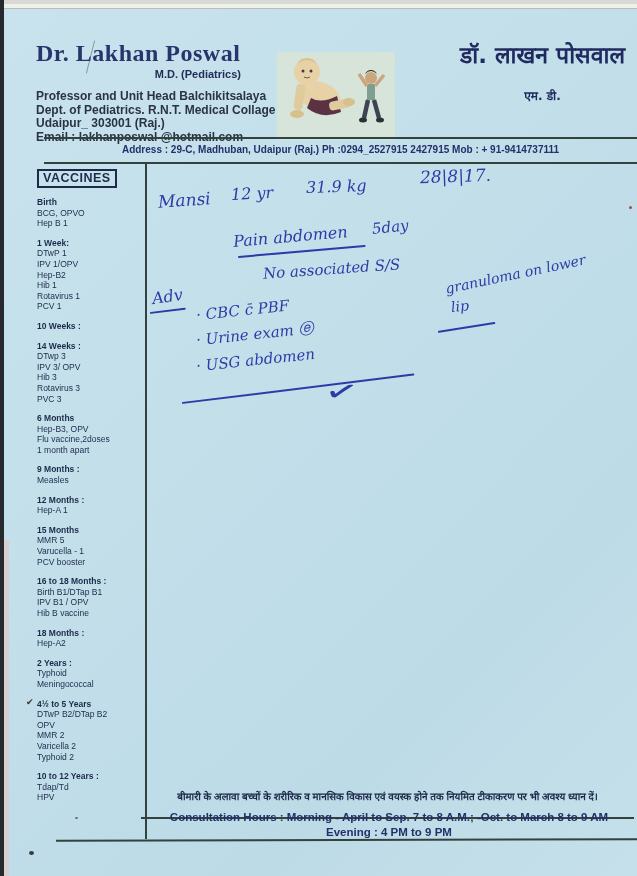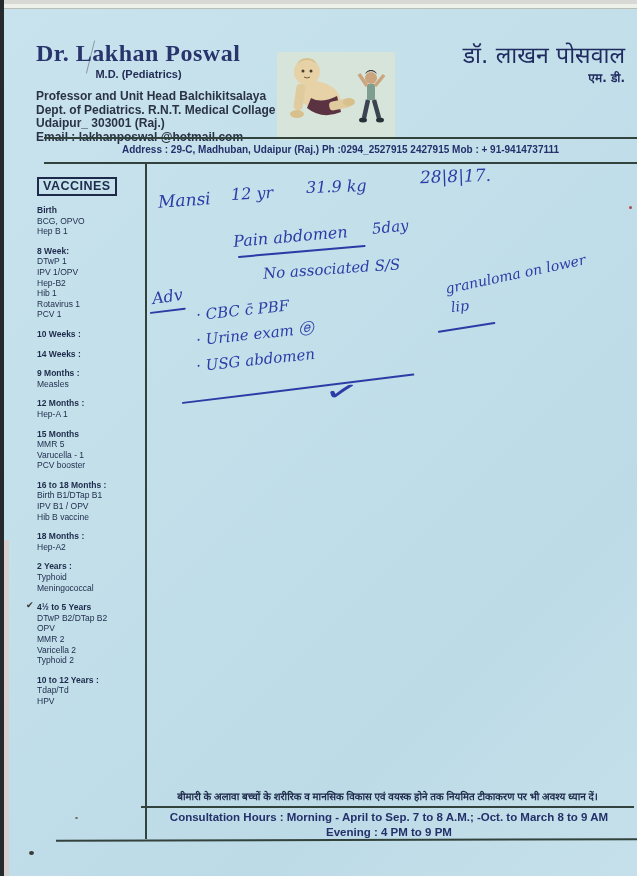--- a/index.html
+++ b/index.html
@@ -16,44 +16,44 @@
   .edge-top{position:absolute;left:0;top:0;right:0;height:4px;background:#d8d9d4;}
   .edge-top2{position:absolute;left:0;top:4px;right:0;height:4px;background:#eef0ea;border-bottom:1px solid #b9bdb4;}
   .edge-left{position:absolute;left:0;top:0;width:4px;bottom:0;background:#262a2c;}
   .edge-left-pink{position:absolute;left:4px;top:540px;width:5px;bottom:0;background:#e3c6c2;opacity:.65;}
   .crease{position:absolute;left:90px;top:40px;width:1px;height:34px;background:rgba(90,95,105,.55);transform:rotate(14deg);}
   .speck{position:absolute;border-radius:50%;}
 
   
   .hdr-left{position:absolute;left:36px;top:40px;width:240px;color:#28346c;}
   .dr-name{font-family:"Liberation Serif", serif;font-size:24px;font-weight:600;letter-spacing:.5px;color:#28346c;}
-  .dr-degree{font-size:11px;font-weight:bold;color:#232d55;text-align:center;width:205px;margin-top:1px;}
+  .dr-degree{font-size:11px;font-weight:bold;color:#232d55;text-align:right;width:205px;margin-top:1px;}
   .dr-lines{margin-top:10px;font-size:12px;line-height:13.5px;color:#2a3345;font-weight:600;}
   .photo{position:absolute;left:277px;top:52px;width:118px;height:88px;background:#d7e4da;border-radius:3px;}
   .hdr-right{position:absolute;right:12px;top:42px;text-align:right;color:#1f2a5e;font-family:"DejaVu Sans", sans-serif;}
-  .hi-name{font-size:23px;font-weight:normal;line-height:26px;}
-  .hi-degree{font-size:12px;font-weight:bold;margin-top:1px;}
+  .hi-name{font-size:23px;font-weight:bold;line-height:26px;}
+  .hi-degree{font-size:12px;font-weight:bold;margin-top:19px;text-align:center;}
   .hi-lines{font-size:11px;font-weight:bold;line-height:15.5px;margin-top:5px;}
 
   
   .addr-band{
     position:absolute;left:44px;right:0;top:137px;height:23px;
     border-top:2px solid #32423c;border-bottom:2px solid #32423c;
     text-align:center;font-size:10px;font-weight:bold;color:#243069;line-height:22px;
   }
 
   
   .sidebar{position:absolute;left:28px;top:162px;width:108px;height:677px;border-right:2px solid #32423c;padding-left:9px;box-sizing:content-box;}
-  .vx-title{display:inline-block;border:2px solid #1d2a4a;font-size:12.5px;font-weight:bold;padding:0 4px 1px 4px;letter-spacing:.5px;color:#1d2a4a;margin-top:15px;}
+  .vx-title{display:inline-block;border:2px solid #1d2a4a;font-size:12.5px;font-weight:bold;padding:0 4px 1px 4px;letter-spacing:.5px;color:#1d2a4a;margin-top:7px;}
   .vx-group{margin-top:9px;font-size:8.5px;line-height:10.6px;color:#1d2a4a;position:relative;}
   .vx-head{font-weight:bold;}
   .vx-checkmark{position:absolute;left:-11px;top:-2px;font-size:9px;color:#3a3430;}
 
   
-  .hindi-note{position:absolute;left:141px;right:3px;top:789px;text-align:center;font-size:10px;font-weight:bold;color:#1d2a4a;padding-bottom:3px;border-bottom:2px solid #32423c;}
+  .hindi-note{position:absolute;left:141px;right:3px;top:789px;text-align:center;font-size:10px;font-weight:bold;color:#1d2a4a;padding-bottom:14px;border-bottom:2px solid #32423c;}
   .consult{position:absolute;left:144px;right:3px;top:810px;text-align:center;font-size:11.5px;font-weight:bold;color:#243069;line-height:14.5px;}
   .bottom-rule{position:absolute;left:56px;right:0;top:839px;height:2px;background:#32423c;transform:rotate(-.15deg);}
 
   
   .hw{position:absolute;color:#2c3ca6;font-family:"DejaVu Serif", serif;font-style:italic;white-space:nowrap;}
   .stroke{position:absolute;height:2px;background:#2c3ca6;border-radius:2px;transform-origin:left center;}
   .hw-advice div{margin-bottom:7px;transform:rotate(-6deg);}
 </style>
 </head>
 <body>
@@ -116,35 +116,50 @@
     <div class="vx-title">VACCINES</div>
 
     <div class="vx-group">
       <div class="vx-head">Birth</div>
       <div>
           <div>BCG, OPVO</div>
           <div>Hep B 1</div>
         </div>
     </div>
     <div class="vx-group">
-      <div class="vx-head">8 Week:</div>
+      <div class="vx-head">1 Week:</div>
       <div>
           <div>DTwP 1</div>
           <div>IPV 1/OPV</div>
           <div>Hep-B2</div>
           <div>Hib 1</div>
           <div>Rotavirus 1</div>
           <div>PCV 1</div>
         </div>
     </div>
     <div class="vx-group">
       <div class="vx-head">10 Weeks :</div>
     </div>
     <div class="vx-group">
       <div class="vx-head">14 Weeks :</div>
+      <div>
+          <div>DTwp 3</div>
+          <div>IPV 3/ OPV</div>
+          <div>Hib 3</div>
+          <div>Rotavirus 3</div>
+          <div>PVC 3</div>
+        </div>
+    </div>
+    <div class="vx-group">
+      <div class="vx-head">6 Months</div>
+      <div>
+          <div>Hep-B3, OPV</div>
+          <div>Flu vaccine,2doses</div>
+          <div>1 month apart</div>
+        </div>
     </div>
     <div class="vx-group">
       <div class="vx-head">9 Months :</div>
       <div>
           <div>Measles</div>
         </div>
     </div>
     <div class="vx-group">
       <div class="vx-head">12 Months :</div>
       <div>

